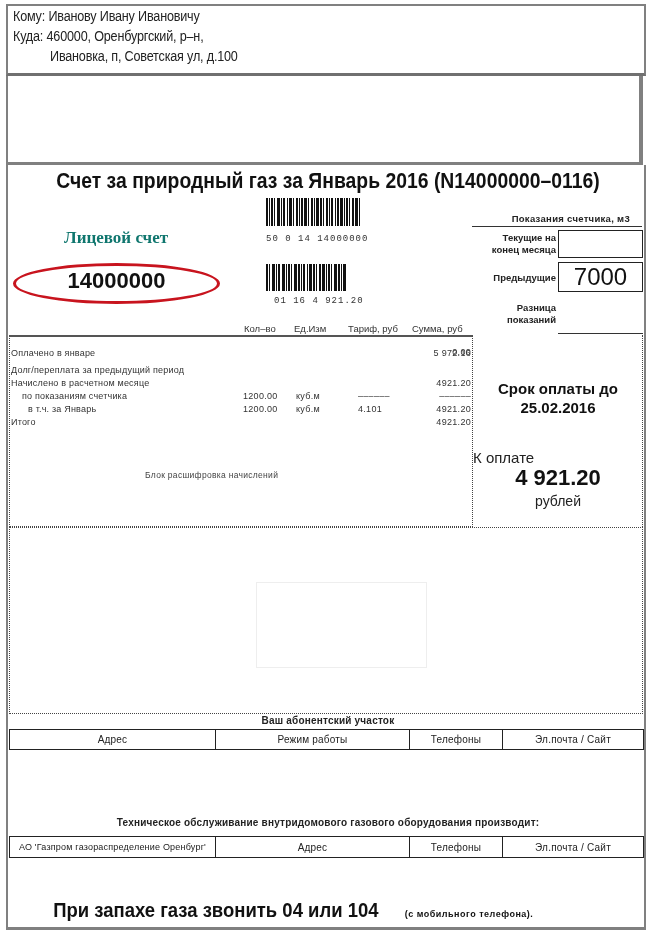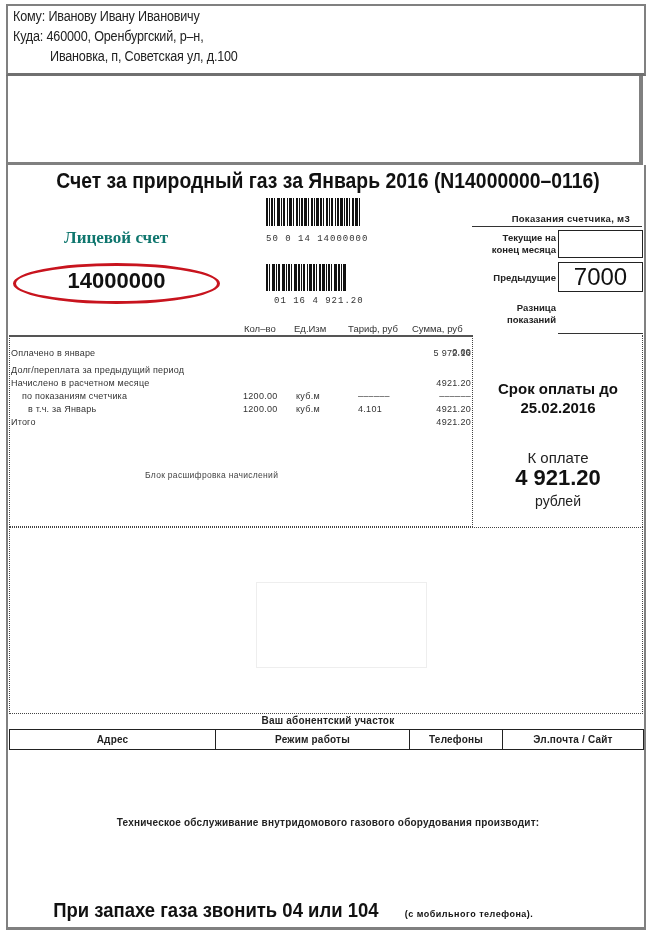--- a/index.html
+++ b/index.html
@@ -36,34 +36,34 @@
 
   
   .charges-box { left: 9px; top: 335px; width: 464px; height: 192px; border-top: 2px solid #555; border-left: 1px dotted #444; border-right: 1px dotted #444; border-bottom: 1px dotted #444; }
   .col-head { top: 323px; font-size: 9.5px; color: #333; white-space: nowrap; }
   .row-label { left: 11px; font-size: 9px; color: #333; white-space: nowrap; letter-spacing: 0.2px; }
   .cell { font-size: 9px; color: #333; white-space: nowrap; letter-spacing: 0.3px; }
   .cell-r { text-align: right; }
 
   .pay-panel { left: 473px; top: 335px; width: 170px; height: 192px; border-right: 1px dotted #444; }
   .due-title { font-size: 15px; font-weight: bold; text-align: center; line-height: 19px; color: #111; white-space: nowrap; }
-  .topay-label { font-size: 15px; text-align: center; color: #222; }
+  .topay-label { font-size: 15px; color: #222; }
   .topay-amount { font-size: 22px; font-weight: bold; text-align: center; color: #111; }
   .topay-unit { font-size: 14px; text-align: center; color: #222; }
 
   .decode-label { left: 145px; top: 470px; font-size: 8.5px; color: #444; white-space: nowrap; letter-spacing: 0.3px; }
 
   
   .big-block { left: 9px; top: 527px; width: 634px; height: 187px; border: 1px dotted #444; }
   .inner-rect { left: 256px; top: 582px; width: 171px; height: 86px; border: 1px solid #eee; }
 
   .section-title { left: 0; width: 656px; text-align: center; font-size: 10px; font-weight: bold; color: #222; white-space: nowrap; letter-spacing: 0.2px; }
 
   table.info { position: absolute; border-collapse: collapse; table-layout: fixed; }
-  table.info td { border: 1.5px solid #222; font-size: 10px; font-weight: bold; text-align: center; color: #222; vertical-align: middle; padding: 0 2px; letter-spacing: 0.2px; margin-left: 14px; }
+  table.info td { border: 1.5px solid #222; font-size: 10px; font-weight: normal; text-align: center; color: #222; vertical-align: middle; padding: 0 2px; letter-spacing: 0.2px; margin-left: 14px; }
   table.info td.contact { font-size: 9.5px; line-height: 13px; vertical-align: bottom; padding-bottom: 8px; }
 
   .footer { left: 0; width: 564px; top: 898px; text-align: center; white-space: nowrap; color: #111; }
   .footer-main { font-size: 21px; font-weight: bold; display: inline-block; transform: scaleX(0.88); }
   .footer-note { font-size: 9px; font-weight: bold; letter-spacing: 0.5px; }
 </style>
 </head>
 <body>
 
 <div class="abs addr-box"></div>
@@ -294,19 +294,25 @@
 
 <div class="abs section-title" style="top:817px;">Техническое обслуживание внутридомового газового оборудования производит:</div>
 <table class="info" style="left:9px; top:836px; width:634px;">
   <colgroup>
       <col style="width:206px">
       <col style="width:194px">
       <col style="width:93px">
       <col style="width:141px">
     </colgroup>
   <tbody>
+      <tr style="height:21px;">
+    <td style="font-size:9px; line-height:10px; overflow:hidden;">АО 'Газпром газораспределение Оренбург'</td>
+    <td>Адрес</td>
+    <td>Телефоны</td>
+    <td>Эл.почта / Сайт</td>
+  </tr>
 </tbody>
   </table>
 
 <div class="abs footer">
   <span class="footer-main">При запахе газа звонить 04 или 104</span>
   <span class="footer-note">(с мобильного телефона).</span>
 </div>
 
 </body></html>

